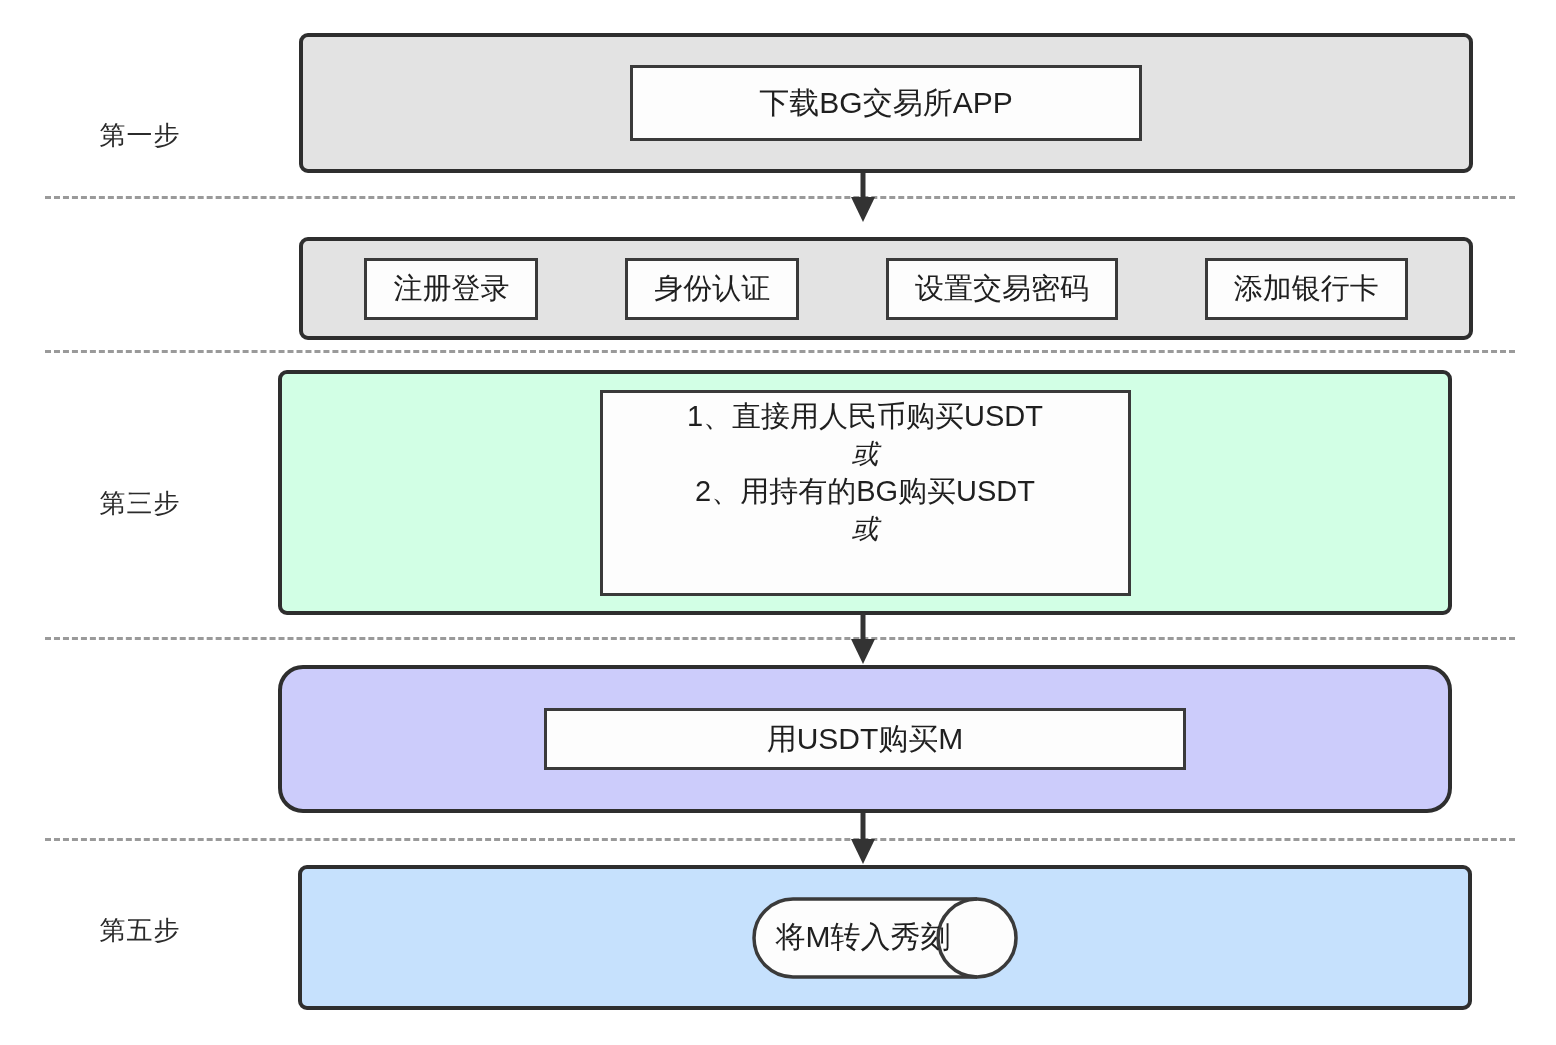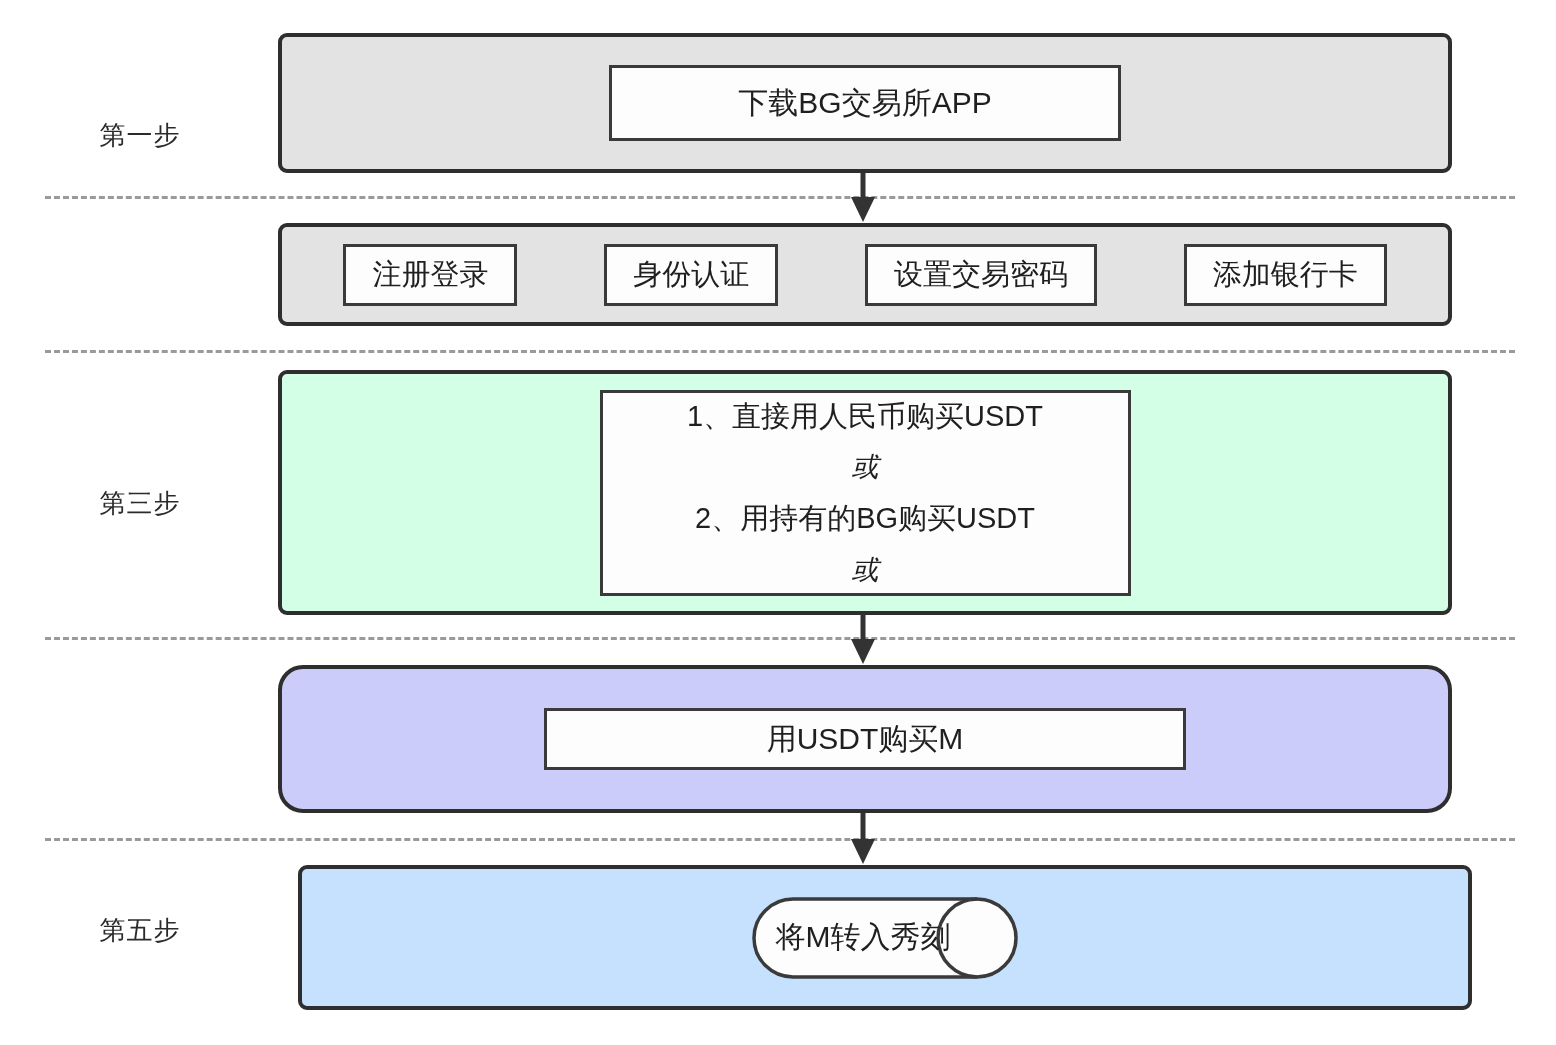--- a/index.html
+++ b/index.html
@@ -41,21 +41,21 @@
 
   
   .lane {
     position: absolute;
     left: 278px;
     width: 1174px;
     box-sizing: border-box;
     border: 4px solid #2e2e2e;
     border-radius: 9px;
   }
-  .lane-grey   { background: #e3e3e3; }
+  .lane-grey   { background: #e3e3e3; margin-left: 21px; }
   .lane-green  { background: #d2ffe5; }
   .lane-purple { background: #ccccfb; border-radius: 25px; }
   .lane-blue   { background: #c6e1fd; }
 
   .lane-inner {
     position: absolute;
     inset: 0;
     display: flex;
     align-items: center;
     justify-content: center;
@@ -89,21 +89,21 @@
   .node-chip {
     height: 62px;
     padding: 0 26px;
     font-size: 29px;
   }
 
   .node-options {
     width: 531px;
     height: 206px;
     flex-direction: column;
-    justify-content: space-between;
+    justify-content: flex-start;
     font-size: 29px;
     padding: 4px 0;
   }
   .node-options .opt-line { display: block; }
   .node-options .opt-or {
     display: block;
     font-style: italic;
     font-size: 27px;
   }
 
@@ -158,21 +158,21 @@
   </div>
 
   <div class="separator" style="top:196px;"></div>
 
   <svg class="arrow" style="top:173px;" width="36" height="50" viewBox="0 0 36 50">
     <line x1="18" y1="0" x2="18" y2="28" stroke="#333333" stroke-width="5"></line>
     <polygon points="18,49 6,24 30,24" fill="#333333"></polygon>
   </svg>
 
 
-  <div class="lane lane-grey" style="top:223px; height:103px;">
+  <div class="lane lane-grey" style="top:237px; height:103px;">
     <div class="lane-inner row">
       <div class="node node-chip">注册登录</div>
       <div class="node node-chip">身份认证</div>
       <div class="node node-chip">设置交易密码</div>
       <div class="node node-chip">添加银行卡</div>
     </div>
   </div>
 
   <div class="separator" style="top:350px;"></div>
 

